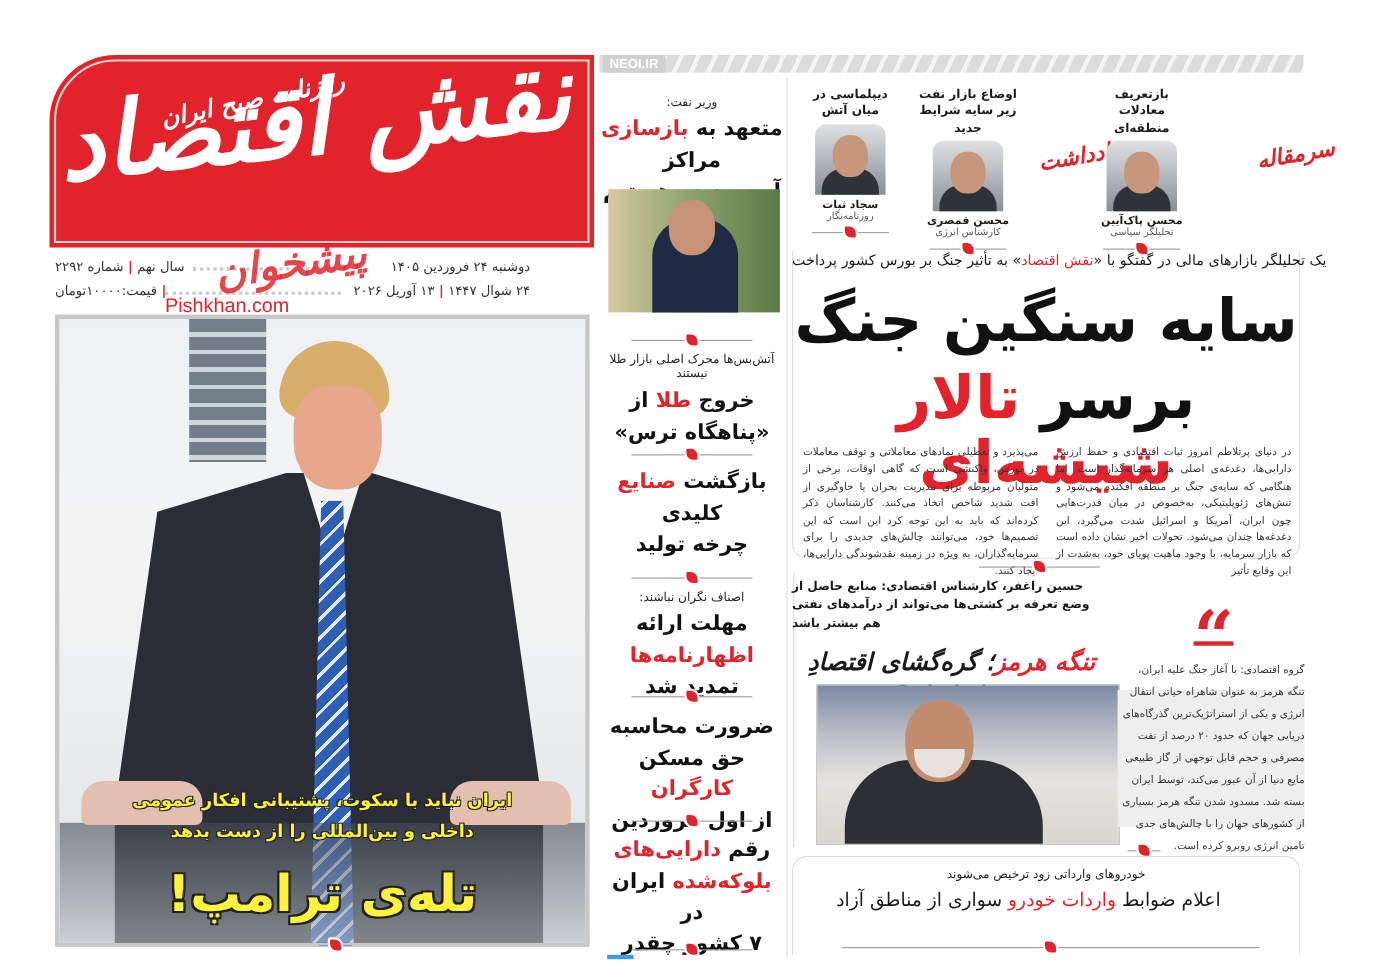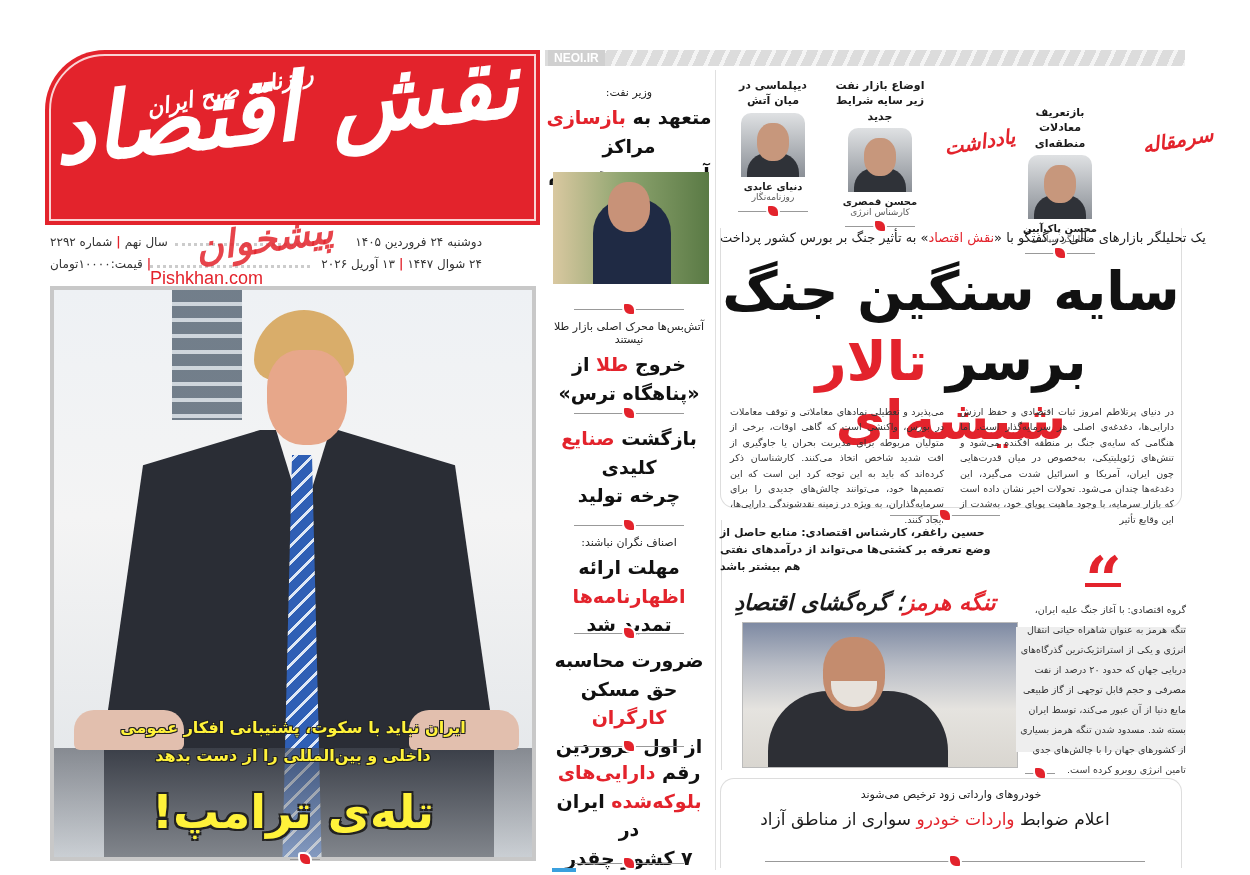--- a/index.html
+++ b/index.html
@@ -200,42 +200,42 @@
 <div class="abs mid-col" style="top:848px;">
     <div class="pager">
       <span></span>
     </div>
   </div>
 <div class="abs red-dot-logo"></div>
 
 <div class="abs section-tag" style="left:1142px; top:128px;">سرمقاله</div>
 <div class="abs section-tag" style="left:944px; top:130px;">یادداشت</div>
 
-<div class="abs col-card" style="left:1015px; top:78px;margin-top:27px;">
+<div class="abs col-card" style="left:993px; top:78px;">
   <div class="t">بازتعریف معادلات منطقه‌ای</div>
   <div class="ph"></div>
   <div class="n">محسن پاک‌آیین</div>
   <div class="r">تحلیلگر سیاسی</div>
   <div class="pager">
       <span></span>
     </div>
 </div>
 <div class="abs col-card" style="left:835px; top:78px;">
   <div class="t">اوضاع بازار نفت زیر سایه شرایط جدید</div>
   <div class="ph"></div>
   <div class="n">محسن قمصری</div>
   <div class="r">کارشناس انرژی</div>
   <div class="pager">
       <span></span>
     </div>
 </div>
 <div class="abs col-card" style="left:728px; top:78px;">
   <div class="t">دیپلماسی در میان آتش</div>
   <div class="ph"></div>
-  <div class="n">دنیای عابدی</div>
+  <div class="n">سجاد ثبات</div>
   <div class="r">روزنامه‌نگار</div>
   <div class="pager">
       <span></span>
     </div>
 </div>
 
 <div id="lead" class="abs"></div>
 <div id="lead-kicker" class="abs"><span>یک تحلیلگر بازارهای مالی در گفتگو با «</span><span class="red">نقش اقتصاد</span><span>» به تأثیر جنگ بر بورس کشور پرداخت</span></div>
 <div id="lead-l1" class="abs">سایه سنگین جنگ</div>
 <div id="lead-l2" class="abs"><span>برسر </span><span class="red">تالار شیشه‌ای</span></div>

